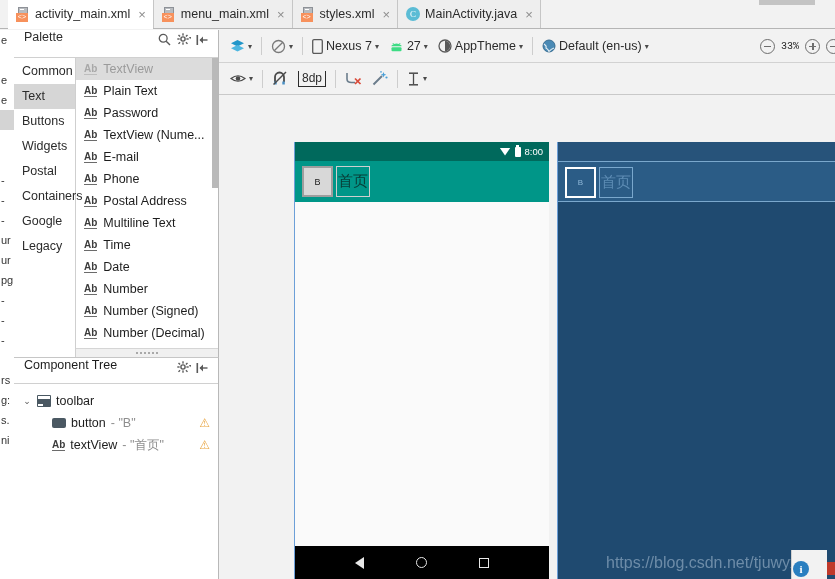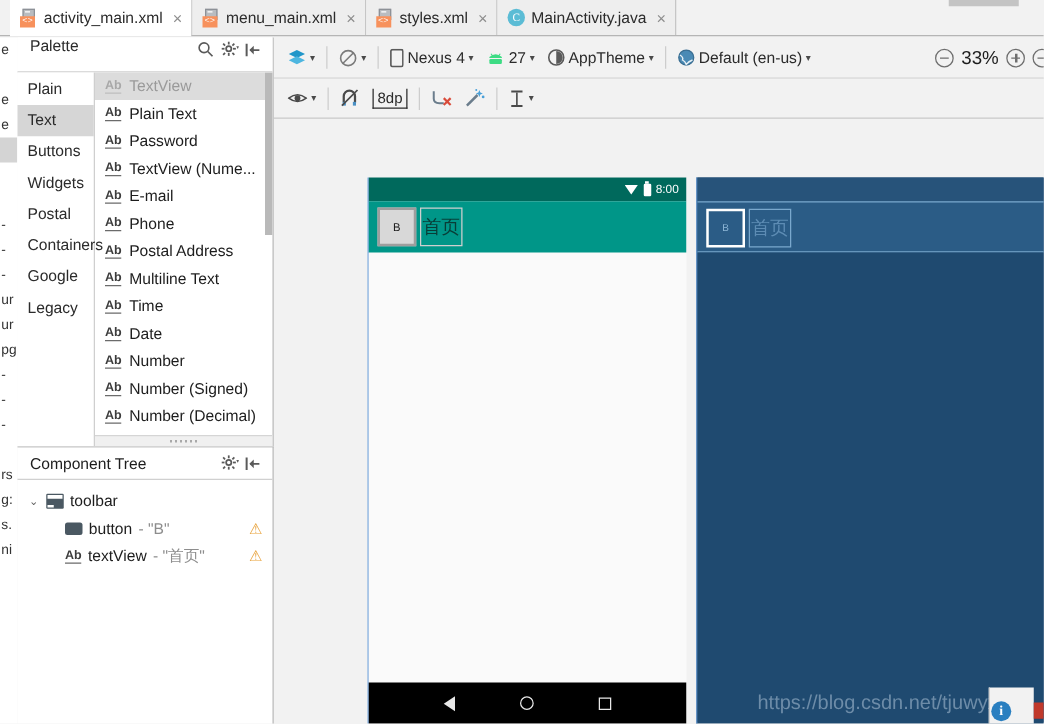--- a/index.html
+++ b/index.html
@@ -131,21 +131,21 @@
 
   
   .ctree {
     position: absolute; left: 14px; top: 357px;
     width: 205px; height: 222px;
     background: #ffffff; border-right: 1px solid #b8b8b8;
     border-top: 1px solid #c6c6c6;
     z-index: 10;
   }
   .ctree-head {
-    height: 26px; display: flex; align-items: center;
+    height: 26px; display: flex; 
     padding: 0 6px 0 10px; border-bottom: 1px solid #d0d0d0;
   }
   .ctree-head .title { flex: 1; font-size: 12.5px; }
   .tree-body { padding-top: 6px; }
   .trow {
     height: 22px; display: flex; align-items: center; gap: 5px;
     font-size: 12.5px; color: #1d1d1d; padding-right: 8px; white-space: nowrap;
   }
   .trow .sub { color: #8d8d8d; }
   .trow .warn { margin-left: auto; color: #e8a33d; font-size: 12px; }
@@ -170,21 +170,21 @@
     display: flex; align-items: center; padding-left: 6px;
     z-index: 8;
   }
   .tbtn {
     height: 24px; display: flex; align-items: center; gap: 3px;
     padding: 0 5px; font-size: 12.5px; color: #2b2b2b; white-space: nowrap;
   }
   .caret { font-size: 8px; color: #4a4a4a; }
   .tsep { width: 1px; height: 18px; background: #cdcdcd; margin: 0 4px; }
   .zoomgrp { margin-left: auto; display: flex; align-items: center; gap: 6px; padding-right: 4px; }
-  .zlabel { font-size: 15px; }
+  .zlabel { font-size: 10px; font-family: Liberation Mono, monospace; }
   .circ {
     width: 15px; height: 15px; border: 1.4px solid #6e6e6e; border-radius: 50%;
     position: relative; flex: none;
   }
   .circ::before {
     content: ""; position: absolute; left: 3px; top: 6px; width: 7px; height: 1.6px; background: #6e6e6e;
   }
   .circ.plus::after {
     content: ""; position: absolute; left: 6px; top: 3px; width: 1.6px; height: 7px; background: #6e6e6e;
   }
@@ -380,21 +380,21 @@
         <svg width="13" height="12" viewBox="0 0 13 12">
             <rect x="0.5" y="1" width="1.6" height="10" fill="#5a5a5a"></rect>
             <line x1="4" y1="6" x2="11.5" y2="6" stroke="#5a5a5a" stroke-width="1.4"></line>
             <path d="M7 2.5 L3.5 6 L7 9.5 Z" fill="#5a5a5a"></path>
           </svg>
       </span>
     </div>
 
     <div class="palette-body">
       <div class="cat-col">
-        <div class="cat">Plain</div>
+        <div class="cat">Common</div>
         <div class="cat sel">Text</div>
         <div class="cat">Buttons</div>
         <div class="cat">Widgets</div>
         <div class="cat">Postal</div>
         <div class="cat">Containers</div>
         <div class="cat">Google</div>
         <div class="cat">Legacy</div>
       </div>
 
       <div class="item-col">
@@ -532,21 +532,21 @@
       <span class="caret">▾</span>
     </div>
     <div class="tsep"></div>
 
     <div class="tbtn">
       <span>
         <svg width="11" height="15" viewBox="0 0 11 15">
             <rect x="0.7" y="0.7" width="9.6" height="13.6" rx="1.3" fill="none" stroke="#5a5a5a" stroke-width="1.3"></rect>
           </svg>
       </span>
-      <span>Nexus 4</span>
+      <span>Nexus 7</span>
       <span class="caret">▾</span>
     </div>
 
     <div class="tbtn">
       <span>
         <svg width="15" height="11" viewBox="0 0 15 11">
             <path d="M2.5 4.5 Q7.5 0.4 12.5 4.5 L12.5 5.3 L2.5 5.3 Z" fill="#3ddc84"></path>
             <rect x="2.5" y="6.2" width="10" height="4" rx="1" fill="#3ddc84"></rect>
             <line x1="3.8" y1="2" x2="5" y2="3.6" stroke="#3ddc84" stroke-width="0.9"></line>
             <line x1="11.2" y1="2" x2="10" y2="3.6" stroke="#3ddc84" stroke-width="0.9"></line>

